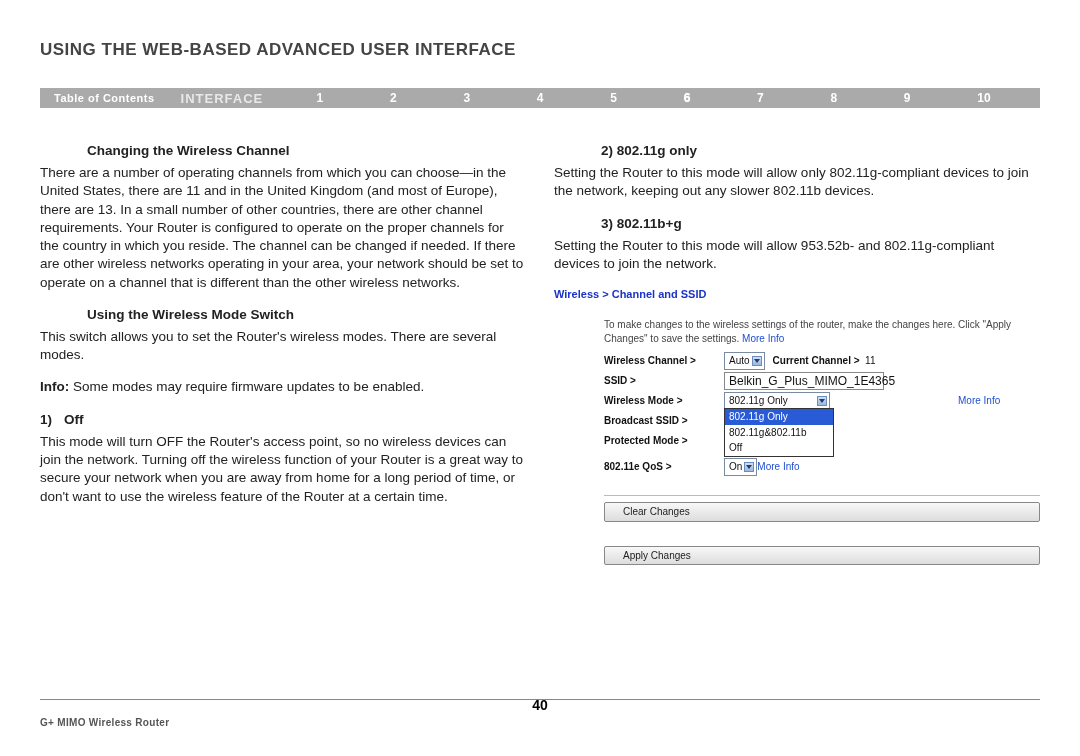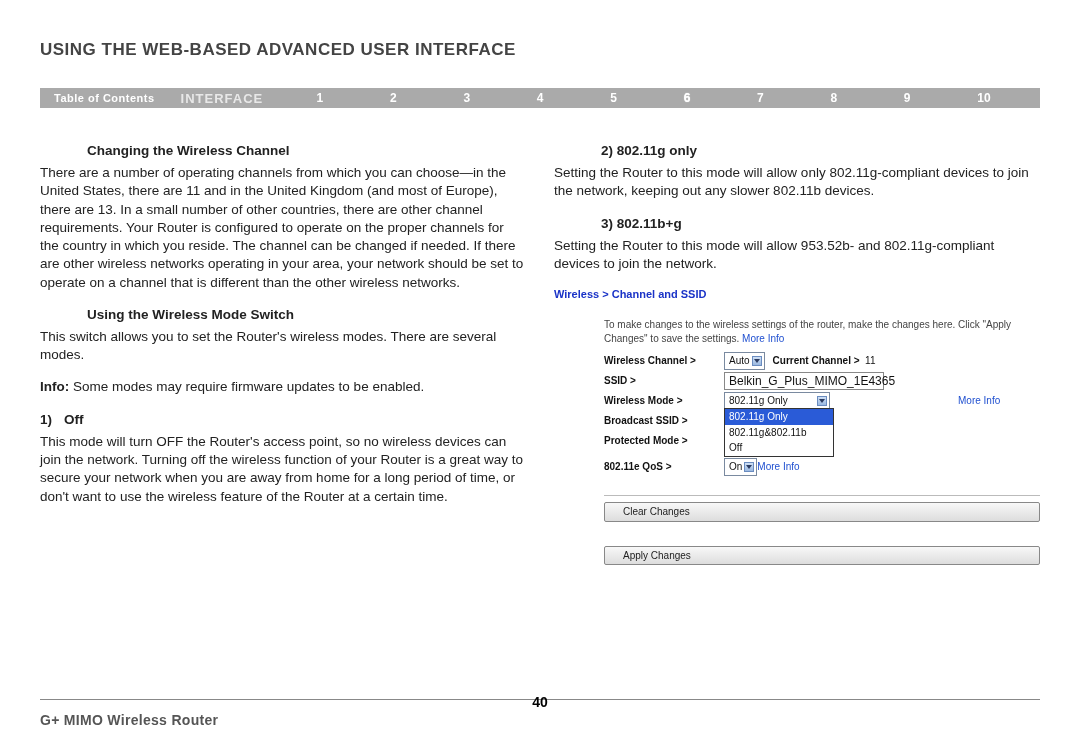--- a/index.html
+++ b/index.html
@@ -31,21 +31,21 @@
   .txtin{border:1px solid #888;background:#fff;height:16px;width:150px;font-size:12px;padding:0 4px;display:inline-flex;align-items:center;}
   .dropdown-open{position:relative;}
   .dd-box{position:absolute;left:0;top:0;border:1px solid #333;background:#fff;width:108px;z-index:5;}
   .dd-box .opt-row{padding:1px 4px;font-size:10px;white-space:nowrap;}
   .dd-box .opt-row.sel-row{background:#2a5bd7;color:#fff;}
   .more-link{color:#2050d0;font-size:10px;}
   .btn-row{display:flex;gap:24px;justify-content:center;margin-top:18px;border-top:1px solid #bbb;padding-top:6px;flex-direction:column;}
   .winbtn{border:1px solid #888;background:linear-gradient(#f8f8f8,#ddd);font-size:10px;padding:2px 18px;border-radius:2px;}
   .footer-rule{position:absolute;left:40px;right:40px;bottom:56px;border-top:1px solid #888;}
   .footer{position:absolute;left:40px;right:40px;bottom:28px;display:flex;align-items:center;font-size:11px;color:#555;}
-  .footer .model{font-weight:bold;font-size:14px;letter-spacing:0.3px;margin-top:36px;}
+  .footer .model{font-weight:bold;font-size:10px;letter-spacing:0.3px;margin-top:36px;}
   .footer .pnum{position:absolute;left:50%;transform:translateX(-50%);font-weight:bold;font-size:14px;color:#000000;}
   .currchan{margin-left:8px;}
   .wm-right{margin-left:128px;}
 </style>
 </head>
 <body>
 <div class="page">
 
 <div class="title">USING THE WEB-BASED ADVANCED USER INTERFACE</div>
 

